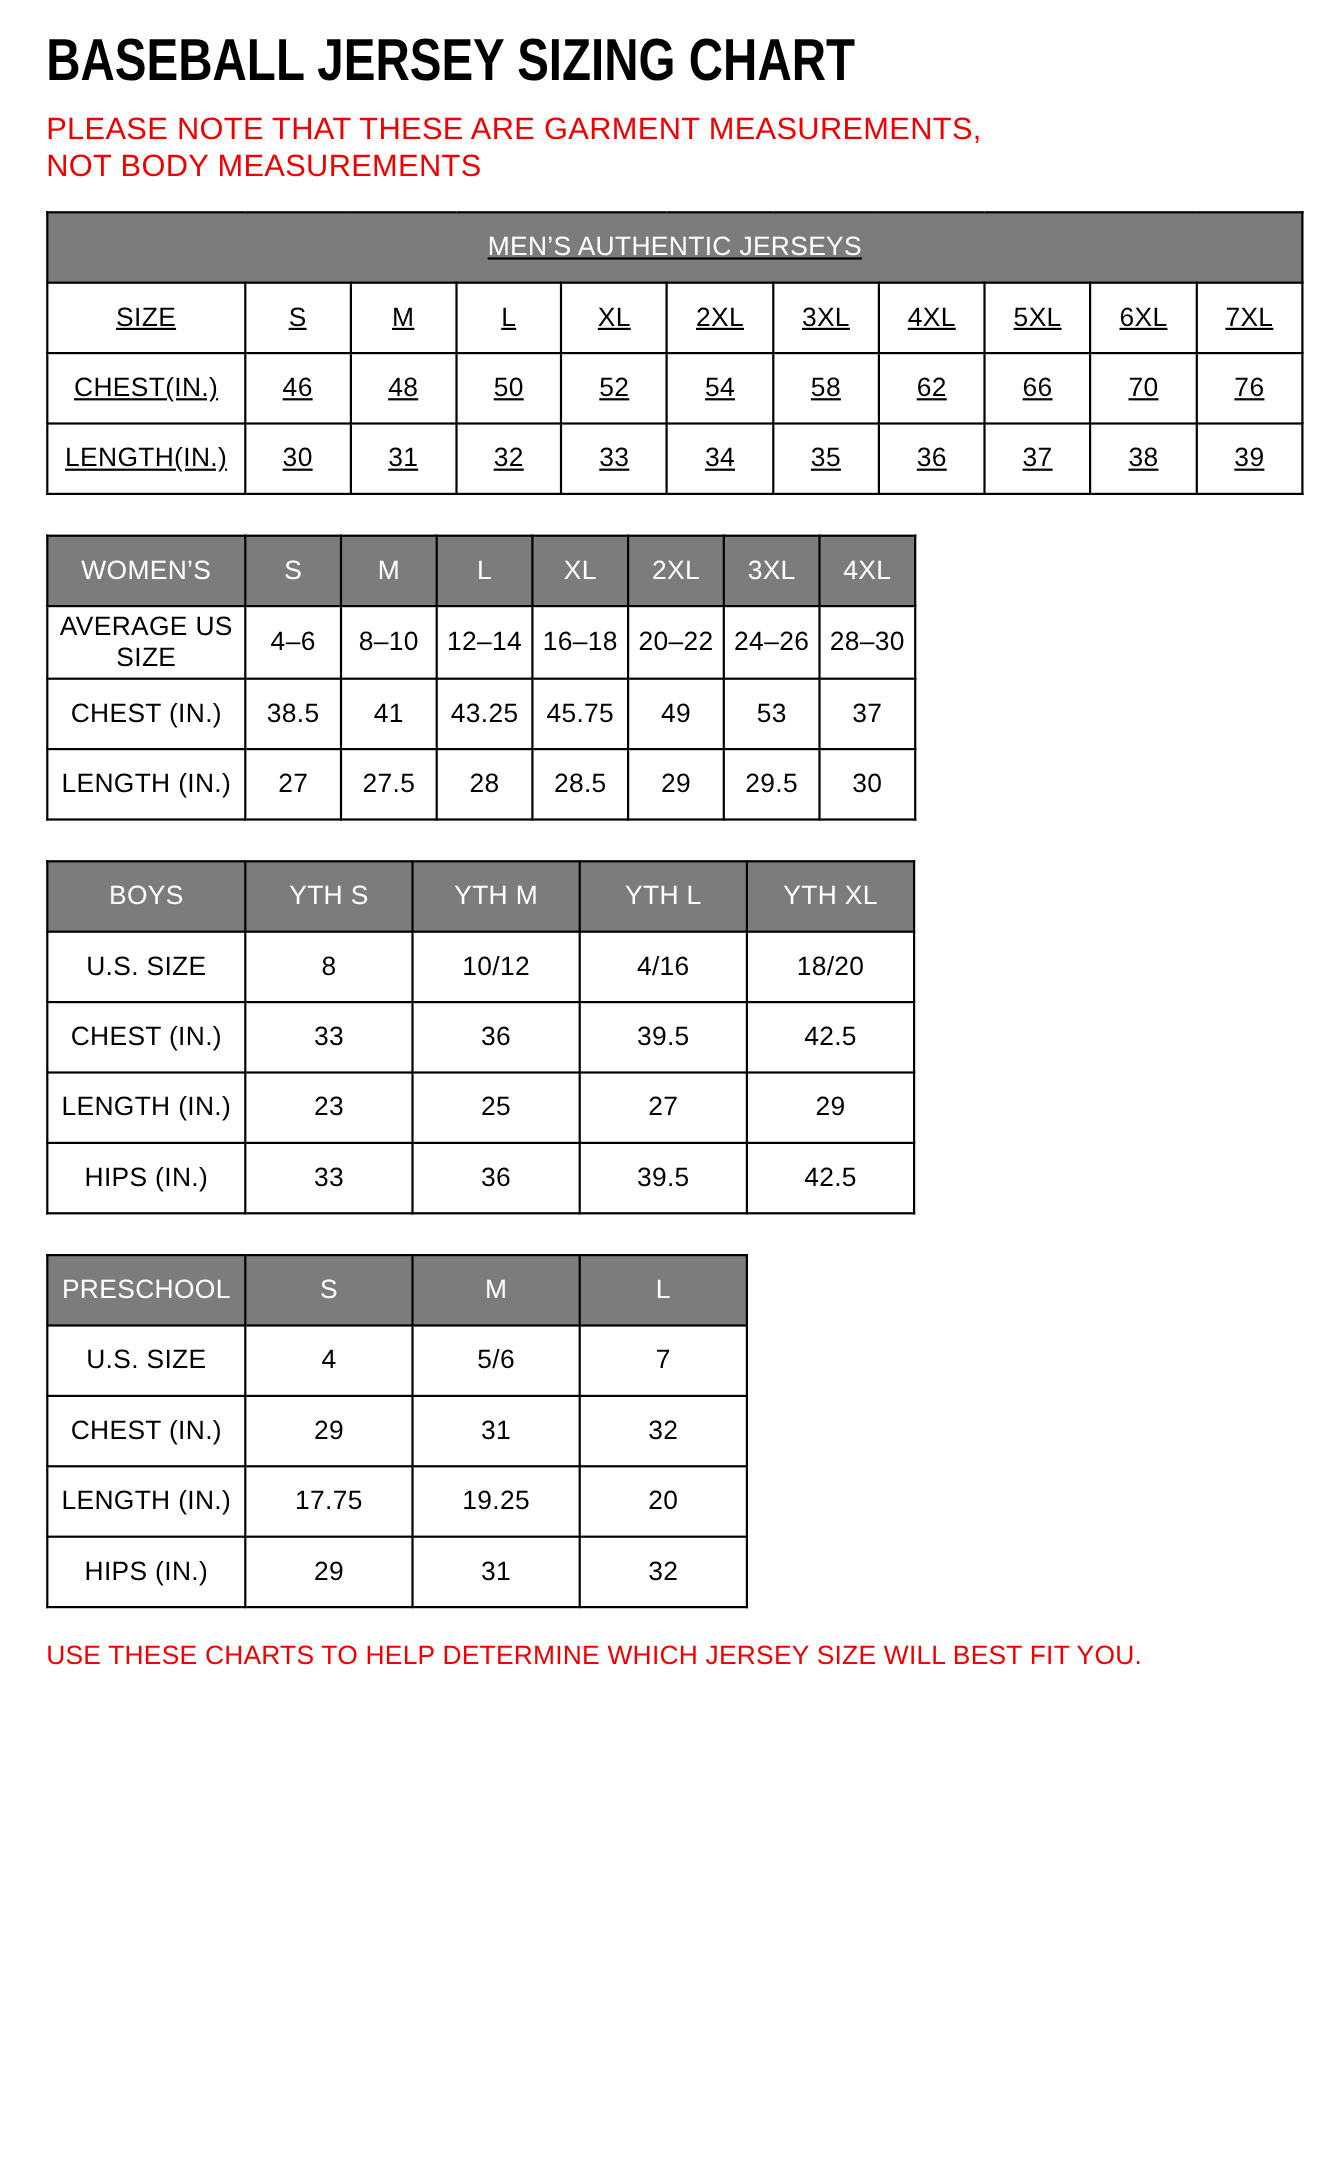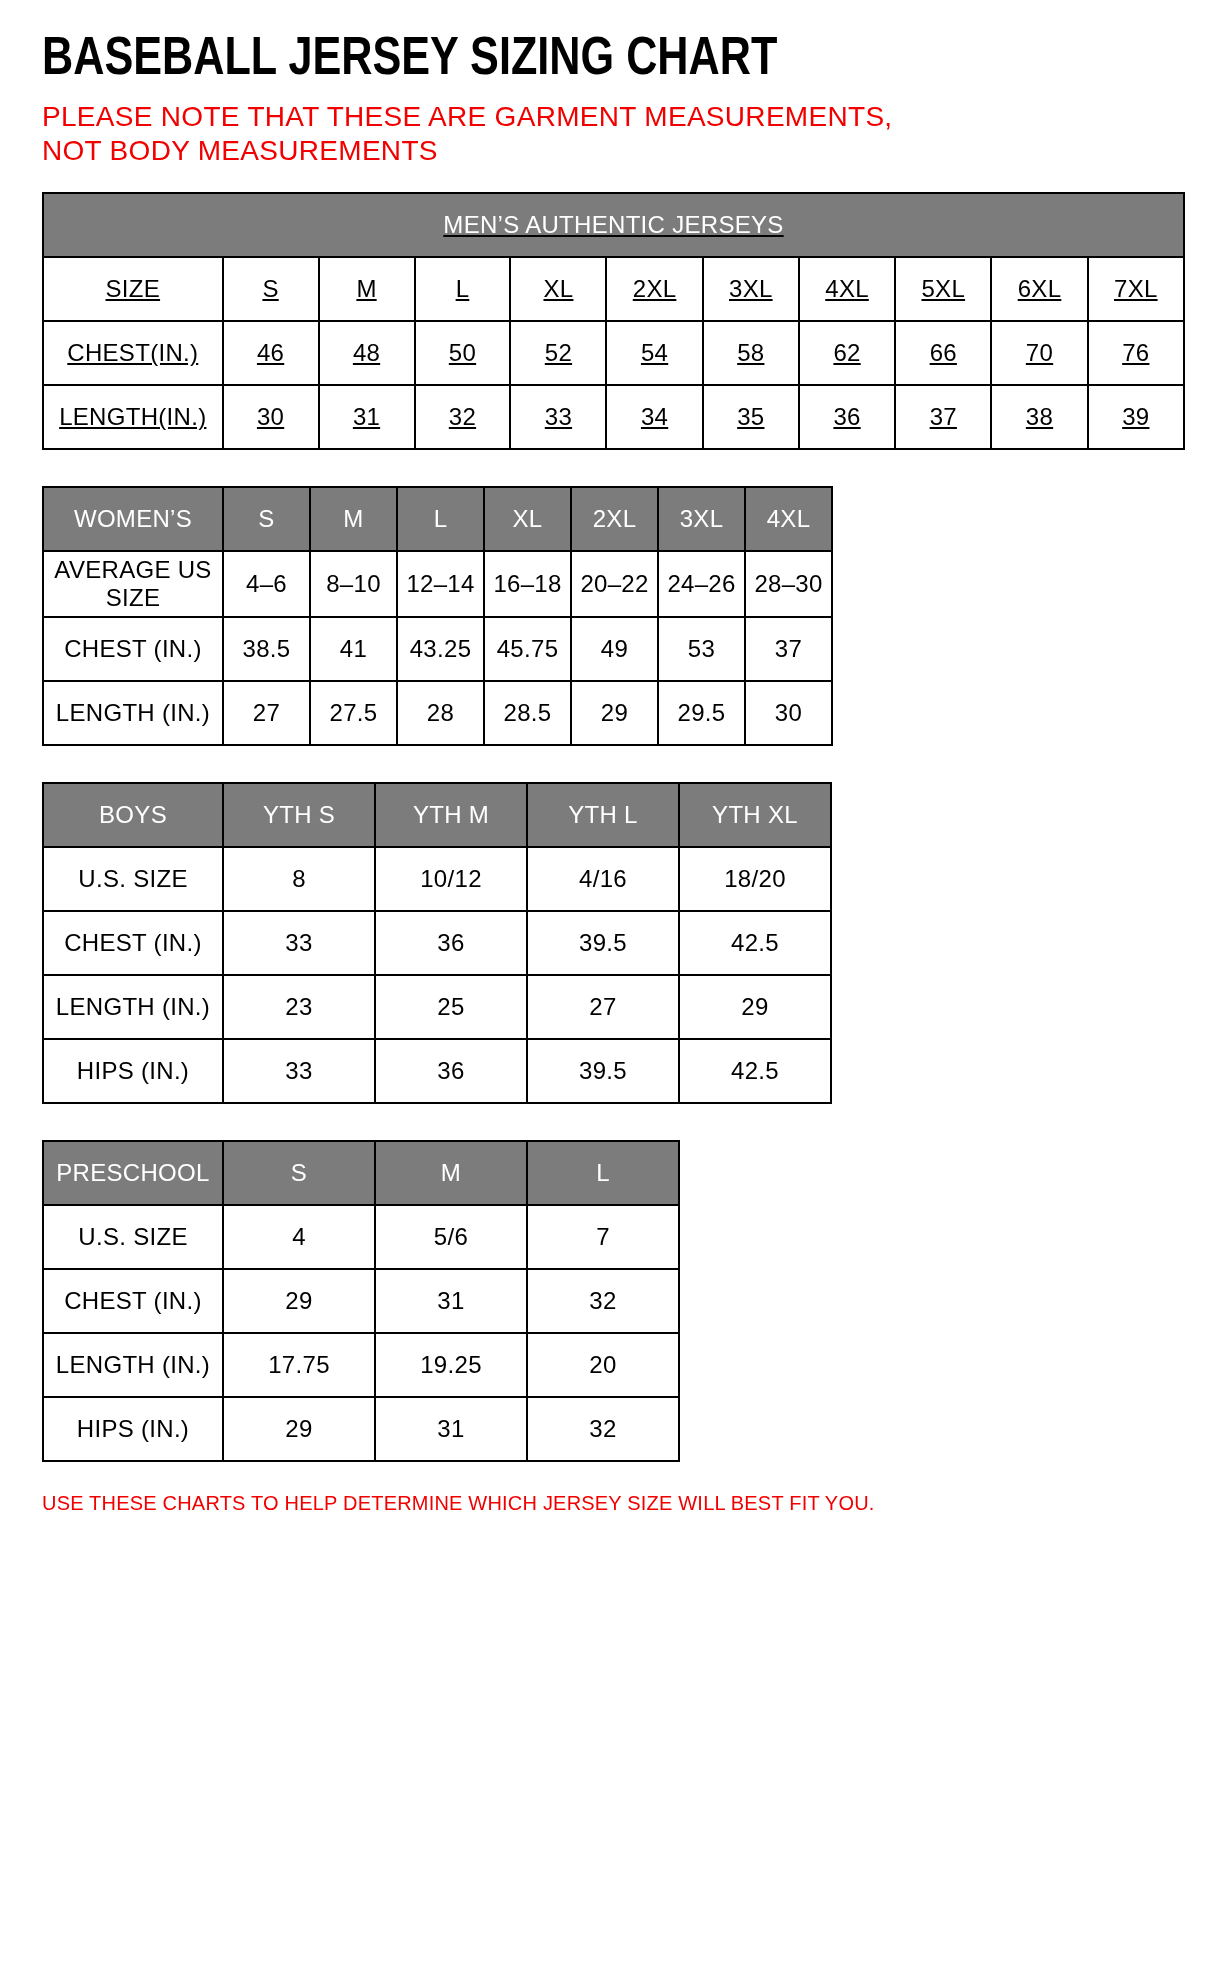--- a/index.html
+++ b/index.html
@@ -24,21 +24,21 @@
     border:2px solid #000; text-align:center; vertical-align:middle;
     font-weight:normal; font-size:24px; height:64px; padding:4px;
     letter-spacing:0.3px;
   }
   .banner-cell { background:var(--gray); color:#fff; font-size:28px; letter-spacing:2px; height:60px; }
   .header-cell { background:var(--gray); color:#fff; font-size:24px;margin-top:39px; }
   table.mens .header-cell { background:#fff; color:#000; }
   .label-cell { font-size:24px; }
   .value-cell { font-size:25px; }
 
-  .footer { margin-top:30px; color:var(--red); font-size:20px; letter-spacing:0.2px; }
+  .footer { margin-top:30px; color:var(--red); font-size:24px; letter-spacing:0.2px; }
 </style>
 </head>
 <body>
 
 <div class="page">
 
   <h1 class="title">BASEBALL JERSEY SIZING CHART</h1>
 
   <p class="note">PLEASE NOTE THAT THESE ARE GARMENT MEASUREMENTS, NOT BODY MEASUREMENTS</p>
 

